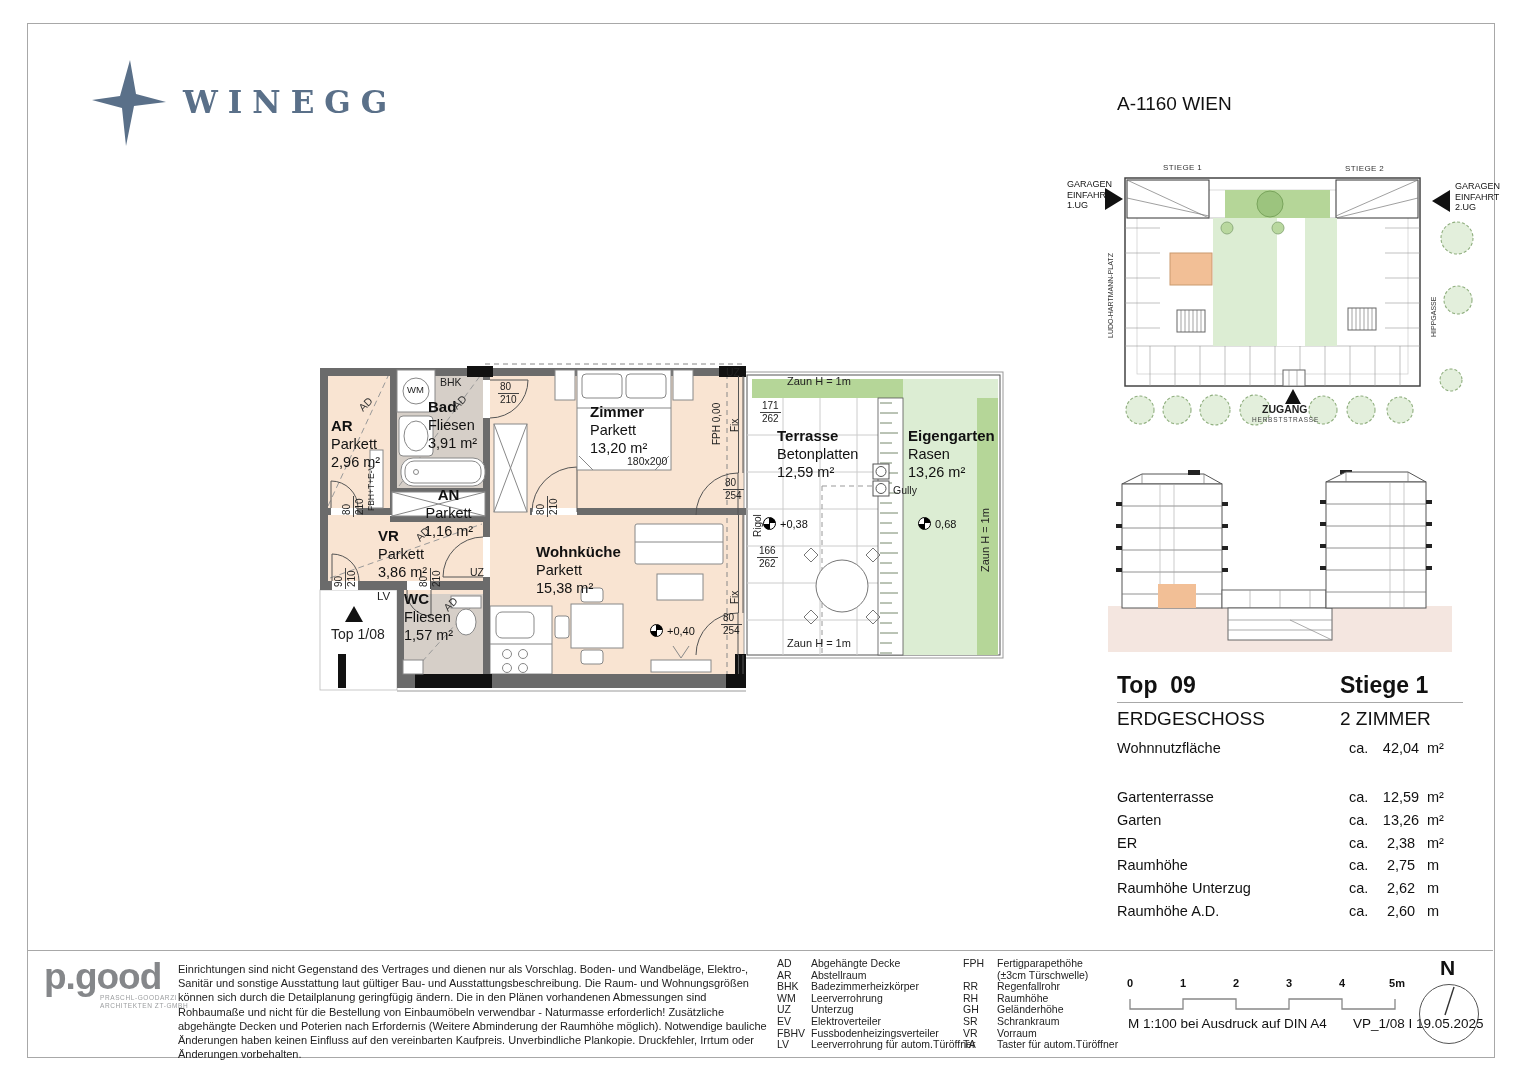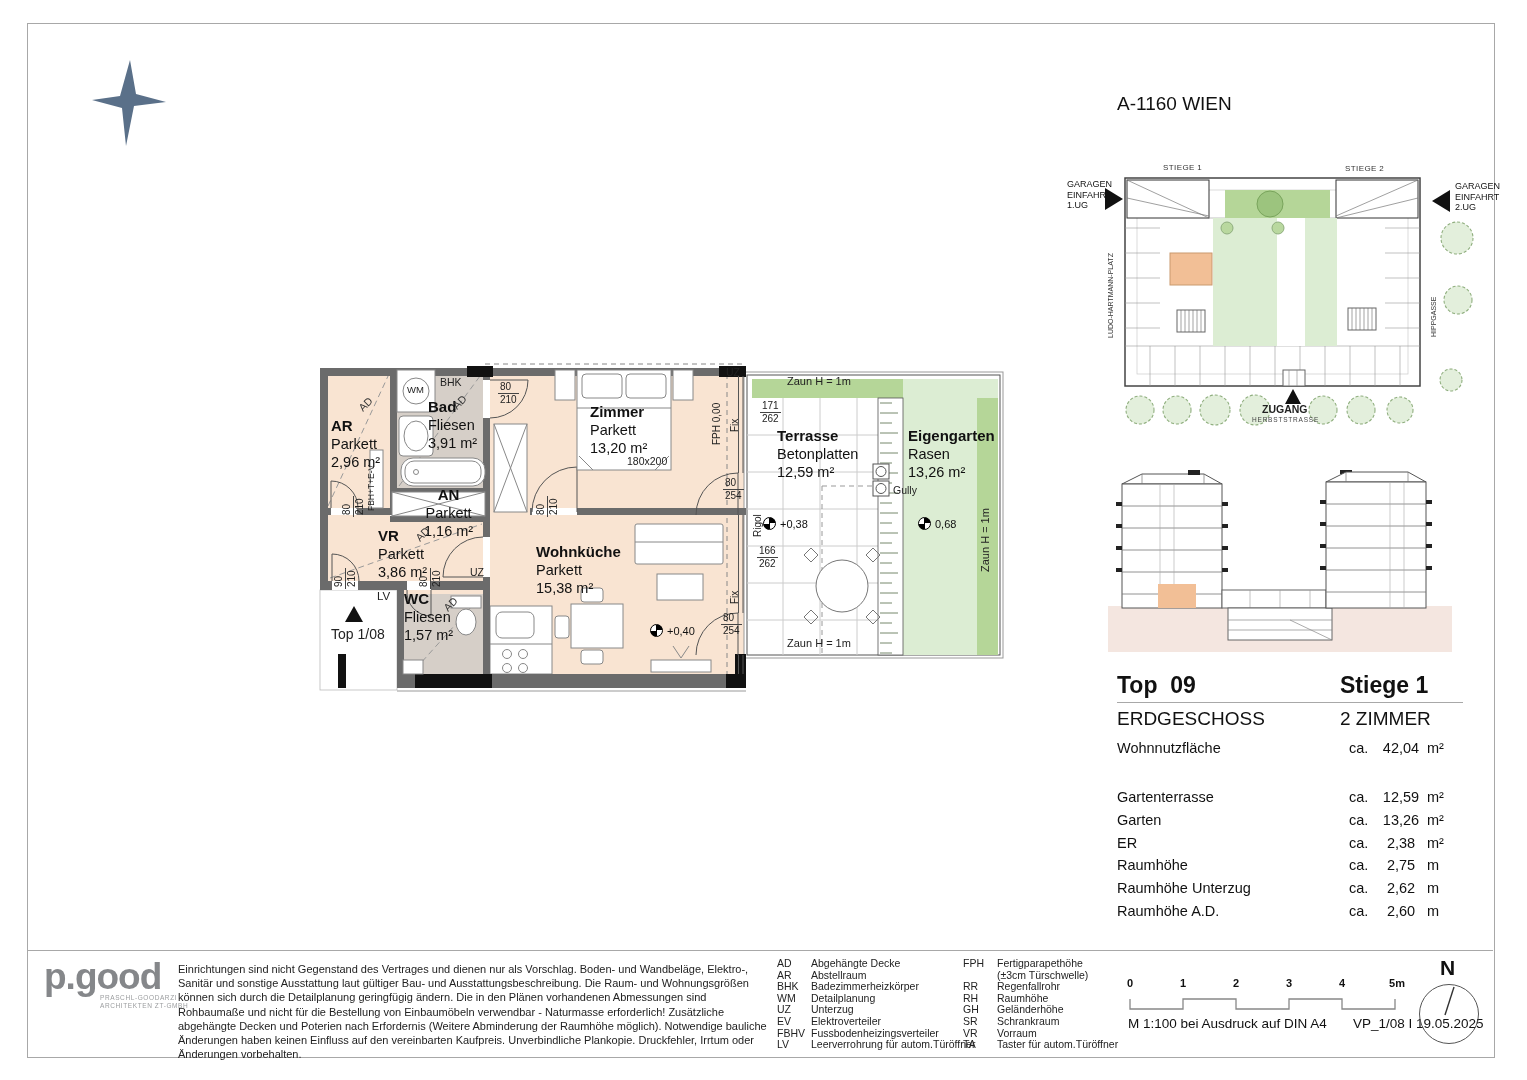--- a/index.html
+++ b/index.html
@@ -59,20 +59,21 @@
 </style>
 </head>
 <body>
 
 <div class="page">
   <div class="frame"></div>
 
   <svg class="abs" style="left:92px;top:60px" width="74" height="86" viewBox="0 0 74 86">
     <polygon points="38,0 44,34 74,42 42,46 34,86 30,48 0,40 28,36" fill="#5a7089"></polygon>
   </svg>
+  <div class="abs brand-text" style="left:183px;top:84px">WINEGG</div>
   <div class="abs doc-sub" style="left:1117px;top:93px">A-1160 WIEN</div>
 
   <svg class="abs" style="left:315px;top:358px" width="700" height="350" viewBox="0 0 700 350">
 
     <rect x="8" y="12" width="421" height="318" fill="#f9e4d2"></rect>
     <rect x="82" y="12" width="90" height="120" fill="#d6cfc8"></rect>
     <rect x="75" y="132" width="97" height="30" fill="#fff"></rect>
     <rect x="85" y="236" width="87" height="80" fill="#d6cfc8"></rect>
     <rect x="175" y="248" width="62" height="68" fill="#fff" stroke="#888"></rect>
     <rect x="5" y="232" width="77" height="100" fill="#fff" stroke="#bbb" stroke-width="0.8"></rect>
@@ -469,21 +470,21 @@
     <div class="lrow">
         <span class="ab">AR</span>
         <span>Abstellraum</span>
       </div>
     <div class="lrow">
         <span class="ab">BHK</span>
         <span>Badezimmerheizkörper</span>
       </div>
     <div class="lrow">
         <span class="ab">WM</span>
-        <span>Detailplanung</span>
+        <span>Leerverrohrung</span>
       </div>
     <div class="lrow">
         <span class="ab">UZ</span>
         <span>Unterzug</span>
       </div>
     <div class="lrow">
         <span class="ab">EV</span>
         <span>Elektroverteiler</span>
       </div>
     <div class="lrow">

